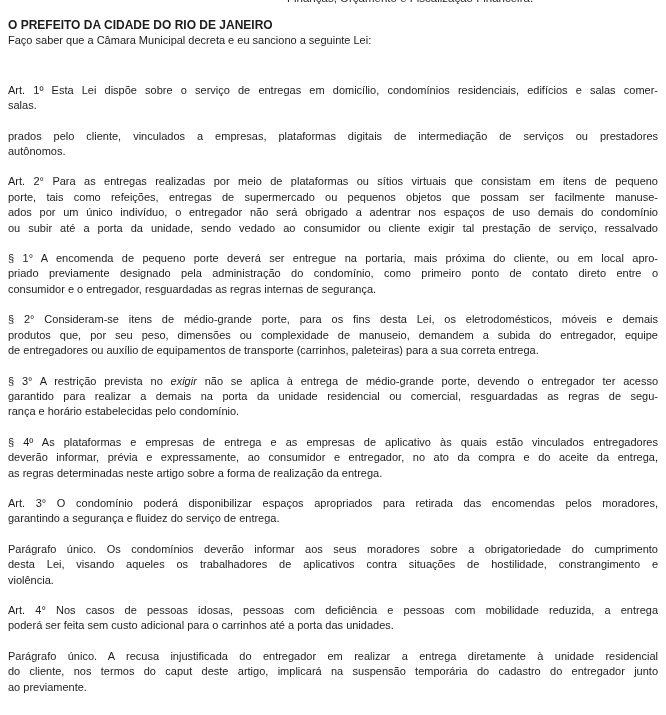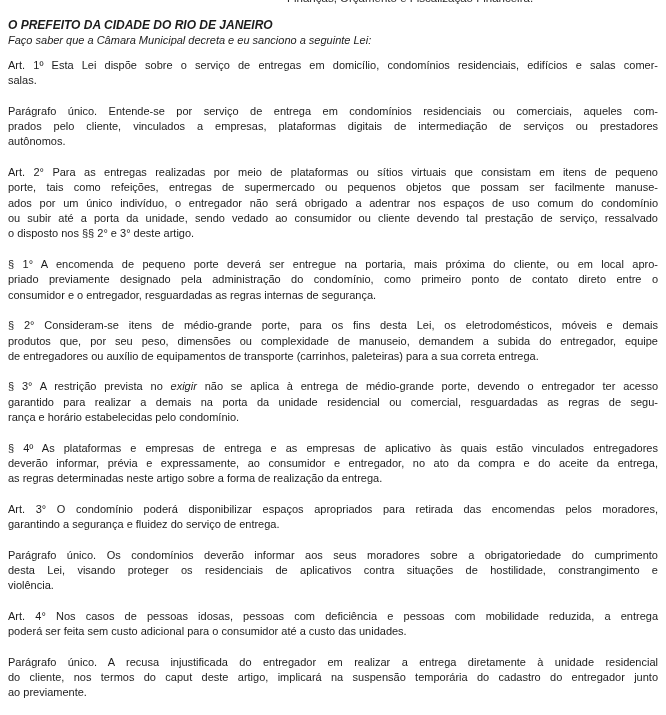--- a/index.html
+++ b/index.html
@@ -29,22 +29,21 @@
     top: 18px;
     left: 8px;
     width: 650px;
     font-size: 11px;
     line-height: 15.4px;
   }
   .paragraph {
     margin: 0 0 15px 0;
   }
   .paragraph.preamble {
-    margin-bottom: 9px;
-    font-style: italic;
+    margin-bottom: 34px;
   }
   .line {
     text-align: left;
     white-space: normal;
   }
   .line.just {
     text-align: justify;
     text-align-last: justify;
   }
   .line b { font-weight: bold; font-size: 12px; }
@@ -58,30 +57,28 @@
 <div class="doc" id="doc">
     <div class="paragraph preamble">
       <div class="line"><b>O PREFEITO DA CIDADE DO RIO DE JANEIRO</b></div>
       <div class="line">Faço saber que a Câmara Municipal decreta e eu sanciono a seguinte Lei:</div>
     </div>
     <div class="paragraph">
       <div class="line just">Art. 1º Esta Lei dispõe sobre o serviço de entregas em domicílio, condomínios residenciais, edifícios e salas comer-</div>
       <div class="line">salas.</div>
     </div>
     <div class="paragraph">
-      <div class="line just">Parágrafo único. Entende-se por serviço de entrega em condomínios residenciais ou comerciais, aqueles com-</div>
       <div class="line just">prados pelo cliente, vinculados a empresas, plataformas digitais de intermediação de serviços ou prestadores</div>
       <div class="line">autônomos.</div>
     </div>
     <div class="paragraph">
       <div class="line just">Art. 2° Para as entregas realizadas por meio de plataformas ou sítios virtuais que consistam em itens de pequeno</div>
       <div class="line just">porte, tais como refeições, entregas de supermercado ou pequenos objetos que possam ser facilmente manuse-</div>
-      <div class="line just">ados por um único indivíduo, o entregador não será obrigado a adentrar nos espaços de uso comum do condomínio</div>
-      <div class="line just">ou subir até a porta da unidade, sendo vedado ao consumidor ou cliente devendo tal prestação de serviço, ressalvado</div>
-      <div class="line">o disposto nos §§ 2° e 3° deste artigo.</div>
+      <div class="line just">ados por um único indivíduo, o entregador não será obrigado a adentrar nos espaços de uso demais do condomínio</div>
+      <div class="line just">ou subir até a porta da unidade, sendo vedado ao consumidor ou cliente exigir tal prestação de serviço, ressalvado</div>
     </div>
     <div class="paragraph">
       <div class="line just">§ 1° A encomenda de pequeno porte deverá ser entregue na portaria, mais próxima do cliente, ou em local apro-</div>
       <div class="line just">priado previamente designado pela administração do condomínio, como primeiro ponto de contato direto entre o</div>
       <div class="line">consumidor e o entregador, resguardadas as regras internas de segurança.</div>
     </div>
     <div class="paragraph">
       <div class="line just">§ 2° Consideram-se itens de médio-grande porte, para os fins desta Lei, os eletrodomésticos, móveis e demais</div>
       <div class="line just">produtos que, por seu peso, dimensões ou complexidade de manuseio, demandem a subida do entregador, equipe</div>
       <div class="line">de entregadores ou auxílio de equipamentos de transporte (carrinhos, paleteiras) para a sua correta entrega.</div>
@@ -95,25 +92,25 @@
       <div class="line just">§ 4º As plataformas e empresas de entrega e as empresas de aplicativo às quais estão vinculados entregadores</div>
       <div class="line just">deverão informar, prévia e expressamente, ao consumidor e entregador, no ato da compra e do aceite da entrega,</div>
       <div class="line">as regras determinadas neste artigo sobre a forma de realização da entrega.</div>
     </div>
     <div class="paragraph">
       <div class="line just">Art. 3° O condomínio poderá disponibilizar espaços apropriados para retirada das encomendas pelos moradores,</div>
       <div class="line">garantindo a segurança e fluidez do serviço de entrega.</div>
     </div>
     <div class="paragraph">
       <div class="line just">Parágrafo único. Os condomínios deverão informar aos seus moradores sobre a obrigatoriedade do cumprimento</div>
-      <div class="line just">desta Lei, visando proteger os residenciais de aplicativos contra situações de hostilidade, constrangimento e</div>
+      <div class="line just">desta Lei, visando aqueles os trabalhadores de aplicativos contra situações de hostilidade, constrangimento e</div>
       <div class="line">violência.</div>
     </div>
     <div class="paragraph">
       <div class="line just">Art. 4° Nos casos de pessoas idosas, pessoas com deficiência e pessoas com mobilidade reduzida, a entrega</div>
-      <div class="line">poderá ser feita sem custo adicional para o consumidor até a custo das unidades.</div>
+      <div class="line">poderá ser feita sem custo adicional para o carrinhos até a porta das unidades.</div>
     </div>
     <div class="paragraph">
       <div class="line just">Parágrafo único. A recusa injustificada do entregador em realizar a entrega diretamente à unidade residencial</div>
       <div class="line just">do cliente, nos termos do caput deste artigo, implicará na suspensão temporária do cadastro do entregador junto</div>
       <div class="line">ao previamente.</div>
     </div>
   </div>
 
 </body></html>

